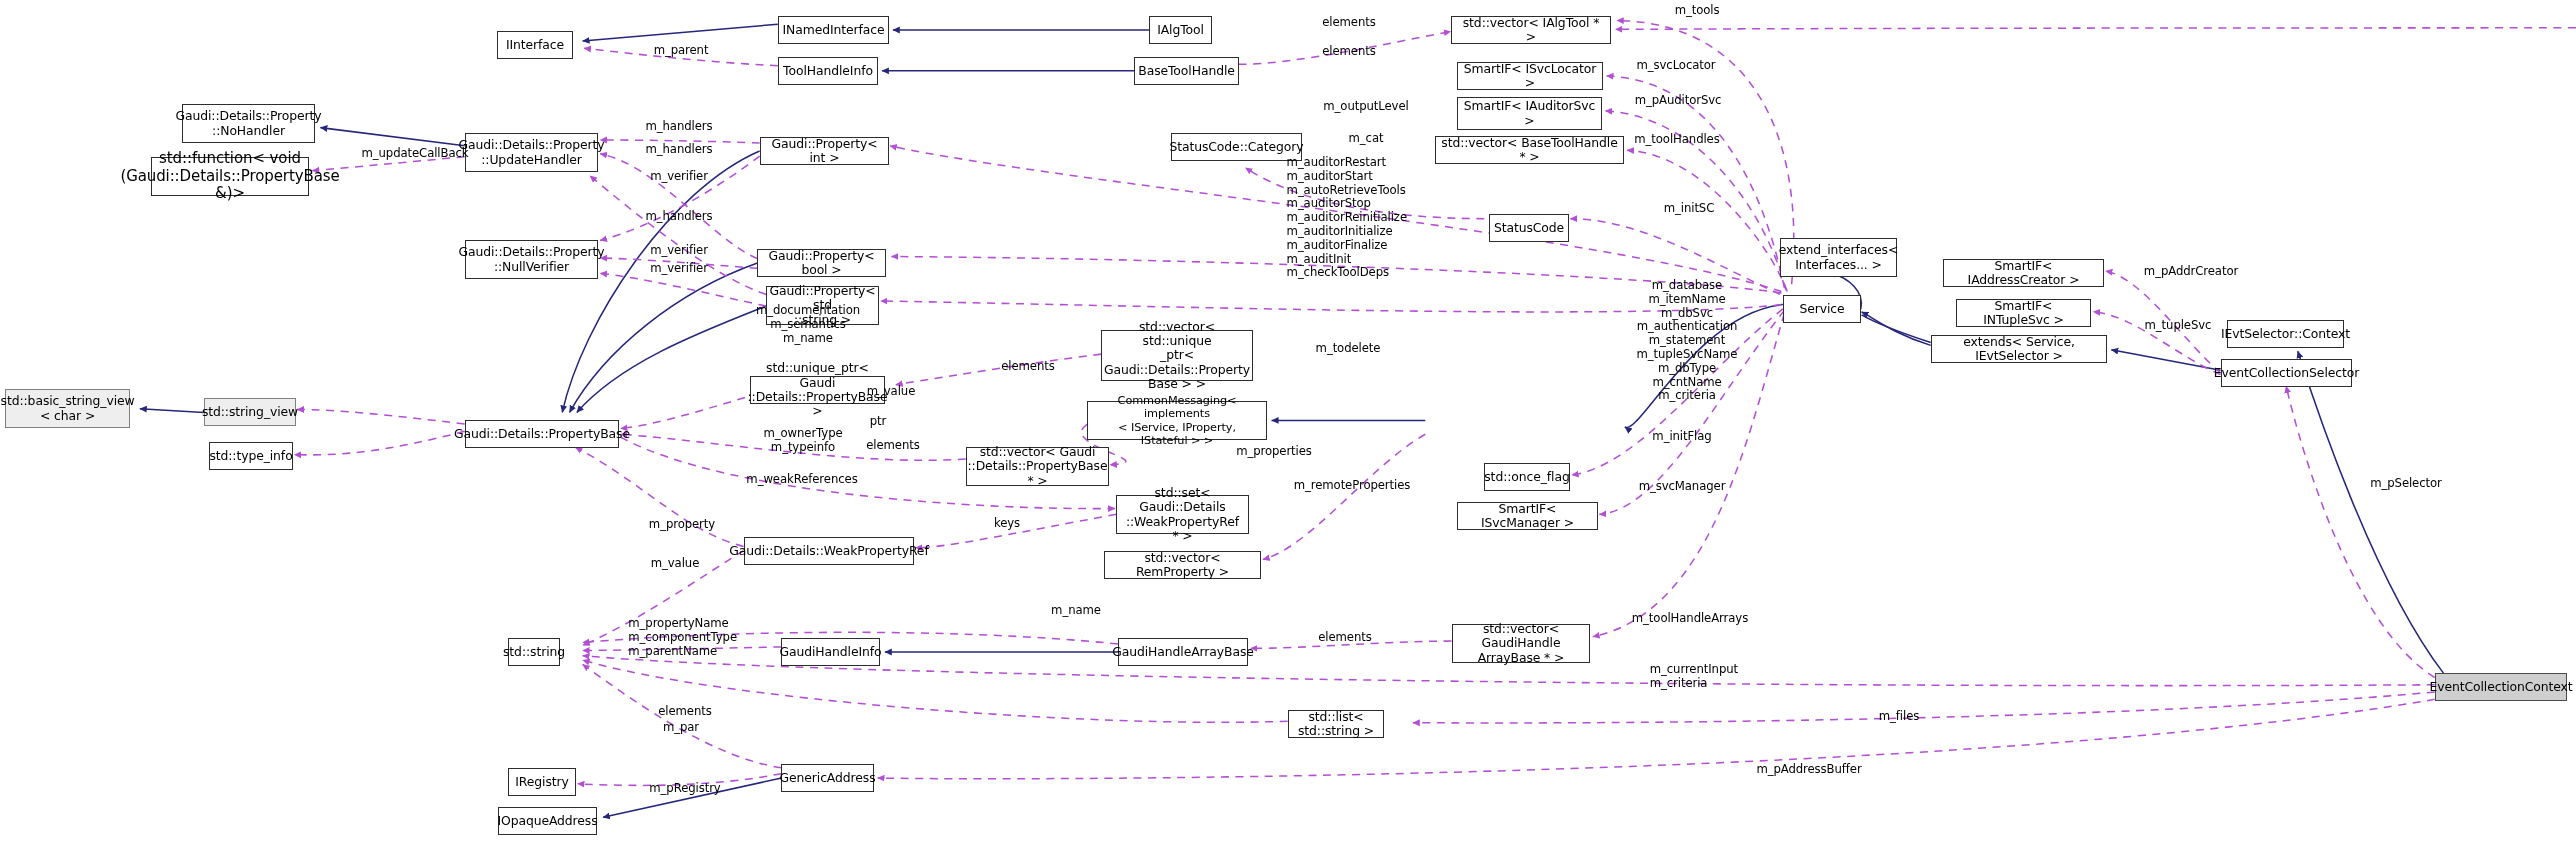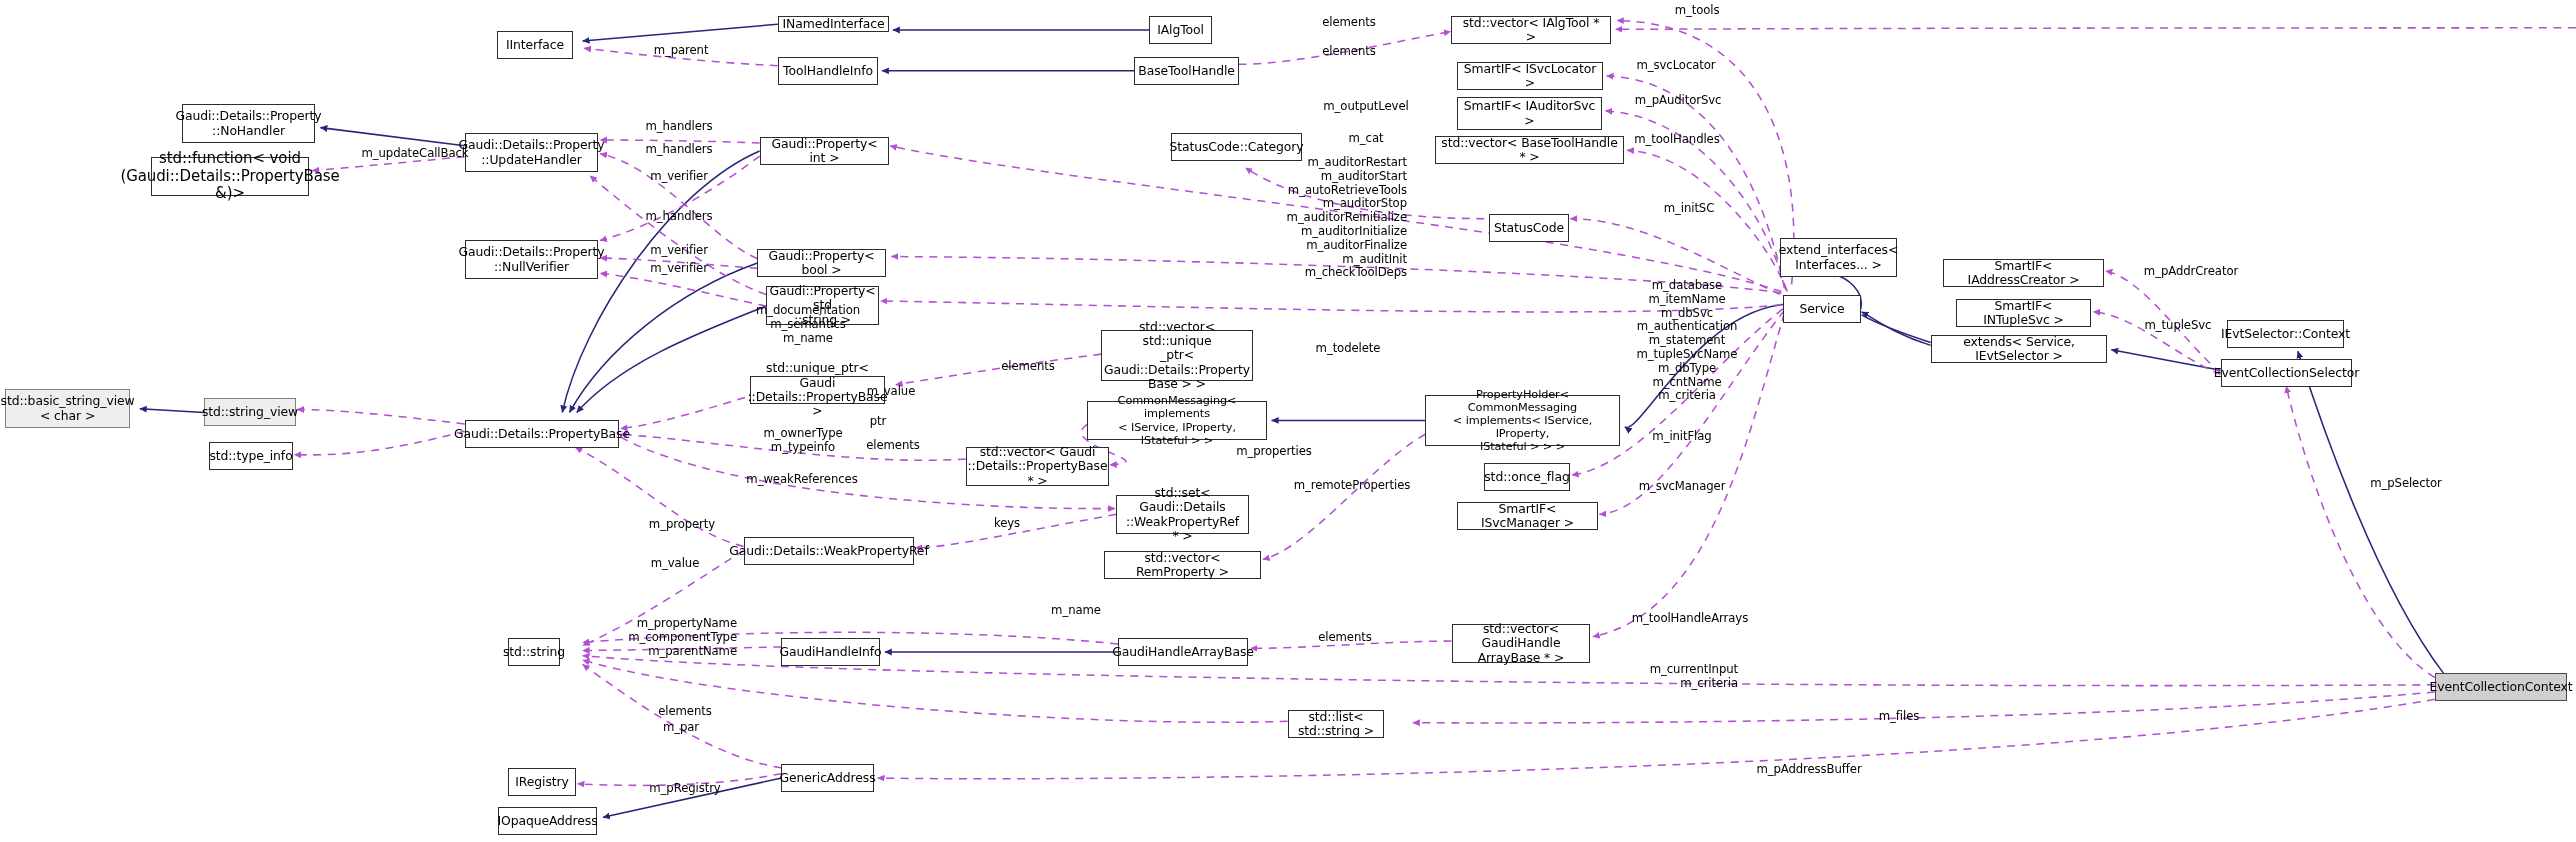--- a/index.html
+++ b/index.html
@@ -43,21 +43,21 @@
     position: absolute;
     font-size: 11.7px;
     color: #000000;
     white-space: pre-line;
     text-align: center;
     line-height: 1.18;
     letter-spacing: -0.1px;
     transform: translate(-50%, -50%);
     pointer-events: none;
   }
-  .edge-label.right { text-align: right; transform: translate(-100%, -50%); }
+  .edge-label.right { text-align: left; transform: translate(-100%, -50%); }
   svg#wires {
     position: absolute;
     left: 0; top: 0;
     width: 2576px;
     height: 843px;
     pointer-events: none;
   }
   .inh { stroke: #26267a; stroke-width: 2.1; fill: none; }
   .use { stroke: #b24fd4; stroke-width: 2.1; fill: none; stroke-dasharray: 11 9; }
 </style>
@@ -148,21 +148,21 @@
       <path class="use" d="M3343,940 C2400,946 1100,928 800,900" marker-end="url(#ah-use)"></path>
       <path class="use" d="M3343,950 C2900,990 2200,994 1940,992" marker-end="url(#ah-use)"></path>
       <path class="use" d="M3343,960 C2700,1070 1400,1072 1205,1068" marker-end="url(#ah-use)"></path>
       <path class="use" d="M1073,1054 C980,1040 880,970 800,912" marker-end="url(#ah-use)"></path>
       <path class="use" d="M1073,1062 C980,1080 880,1080 793,1076" marker-end="url(#ah-use)"></path>
       <path class="use" d="M1021,756 C950,800 880,850 800,886" marker-end="url(#ah-use)"></path>
     </g>
   </svg>
 
   <div class="node" style="left:497px;top:31px;width:76px;height:28px"><span>IInterface</span></div>
-  <div class="node" style="left:778px;top:16px;width:111px;height:16px"><span>INamedInterface</span></div>
+  <div class="node" style="left:778px;top:16px;width:111px;height:28px"><span>INamedInterface</span></div>
   <div class="node" style="left:778px;top:57px;width:100px;height:28px"><span>ToolHandleInfo</span></div>
   <div class="node" style="left:1149px;top:16px;width:63px;height:28px"><span>IAlgTool</span></div>
   <div class="node" style="left:1134px;top:57px;width:105px;height:28px"><span>BaseToolHandle</span></div>
   <div class="node" style="left:1451px;top:16px;width:160px;height:28px"><span>std::vector&lt; IAlgTool * &gt;</span></div>
   <div class="node" style="left:1457px;top:62px;width:146px;height:28px"><span>SmartIF&lt; ISvcLocator &gt;</span></div>
   <div class="node" style="left:1457px;top:97px;width:145px;height:33px"><span>SmartIF&lt; IAuditorSvc &gt;</span></div>
   <div class="node" style="left:1435px;top:136px;width:189px;height:28px"><span>std::vector&lt; BaseToolHandle * &gt;</span></div>
   <div class="node" style="left:1489px;top:214px;width:80px;height:28px"><span>StatusCode</span></div>
   <div class="node" style="left:182px;top:104px;width:133px;height:39px"><span>Gaudi::Details::Property
 ::NoHandler</span></div>
@@ -188,23 +188,20 @@
 _ptr&lt; Gaudi::Details::Property
 Base &gt; &gt;</span></div>
   <div class="node" style="left:966px;top:447px;width:143px;height:39px"><span>std::vector&lt; Gaudi
 ::Details::PropertyBase * &gt;</span></div>
   <div class="node" style="left:744px;top:537px;width:170px;height:28px"><span>Gaudi::Details::WeakPropertyRef</span></div>
   <div class="node" style="left:1116px;top:495px;width:133px;height:39px"><span>std::set&lt; Gaudi::Details
 ::WeakPropertyRef * &gt;</span></div>
   <div class="node" style="left:1104px;top:551px;width:157px;height:28px"><span>std::vector&lt; RemProperty &gt;</span></div>
   <div class="node" style="left:1087px;top:401px;width:180px;height:39px;font-size:11.3px"><span>CommonMessaging&lt; implements
 &lt; IService, IProperty, IStateful &gt; &gt;</span></div>
-  <div class="node" style="left:1425px;top:395px;width:195px;height:51px;font-size:11.3px"><span>PropertyHolder&lt; CommonMessaging
-&lt; implements&lt; IService, IProperty,
-IStateful &gt; &gt; &gt;</span></div>
   <div class="node" style="left:1484px;top:463px;width:86px;height:28px"><span>std::once_flag</span></div>
   <div class="node" style="left:1457px;top:502px;width:141px;height:28px"><span>SmartIF&lt; ISvcManager &gt;</span></div>
   <div class="node" style="left:1780px;top:238px;width:117px;height:39px"><span>extend_interfaces&lt;
 Interfaces... &gt;</span></div>
   <div class="node" style="left:1783px;top:295px;width:78px;height:28px"><span>Service</span></div>
   <div class="node" style="left:1943px;top:259px;width:161px;height:28px"><span>SmartIF&lt; IAddressCreator &gt;</span></div>
   <div class="node" style="left:1956px;top:299px;width:135px;height:28px"><span>SmartIF&lt; INTupleSvc &gt;</span></div>
   <div class="node" style="left:1931px;top:335px;width:176px;height:28px"><span>extends&lt; Service, IEvtSelector &gt;</span></div>
   <div class="node" style="left:2227px;top:320px;width:117px;height:28px"><span>IEvtSelector::Context</span></div>
   <div class="node" style="left:2221px;top:359px;width:131px;height:28px"><span>EventCollectionSelector</span></div>

